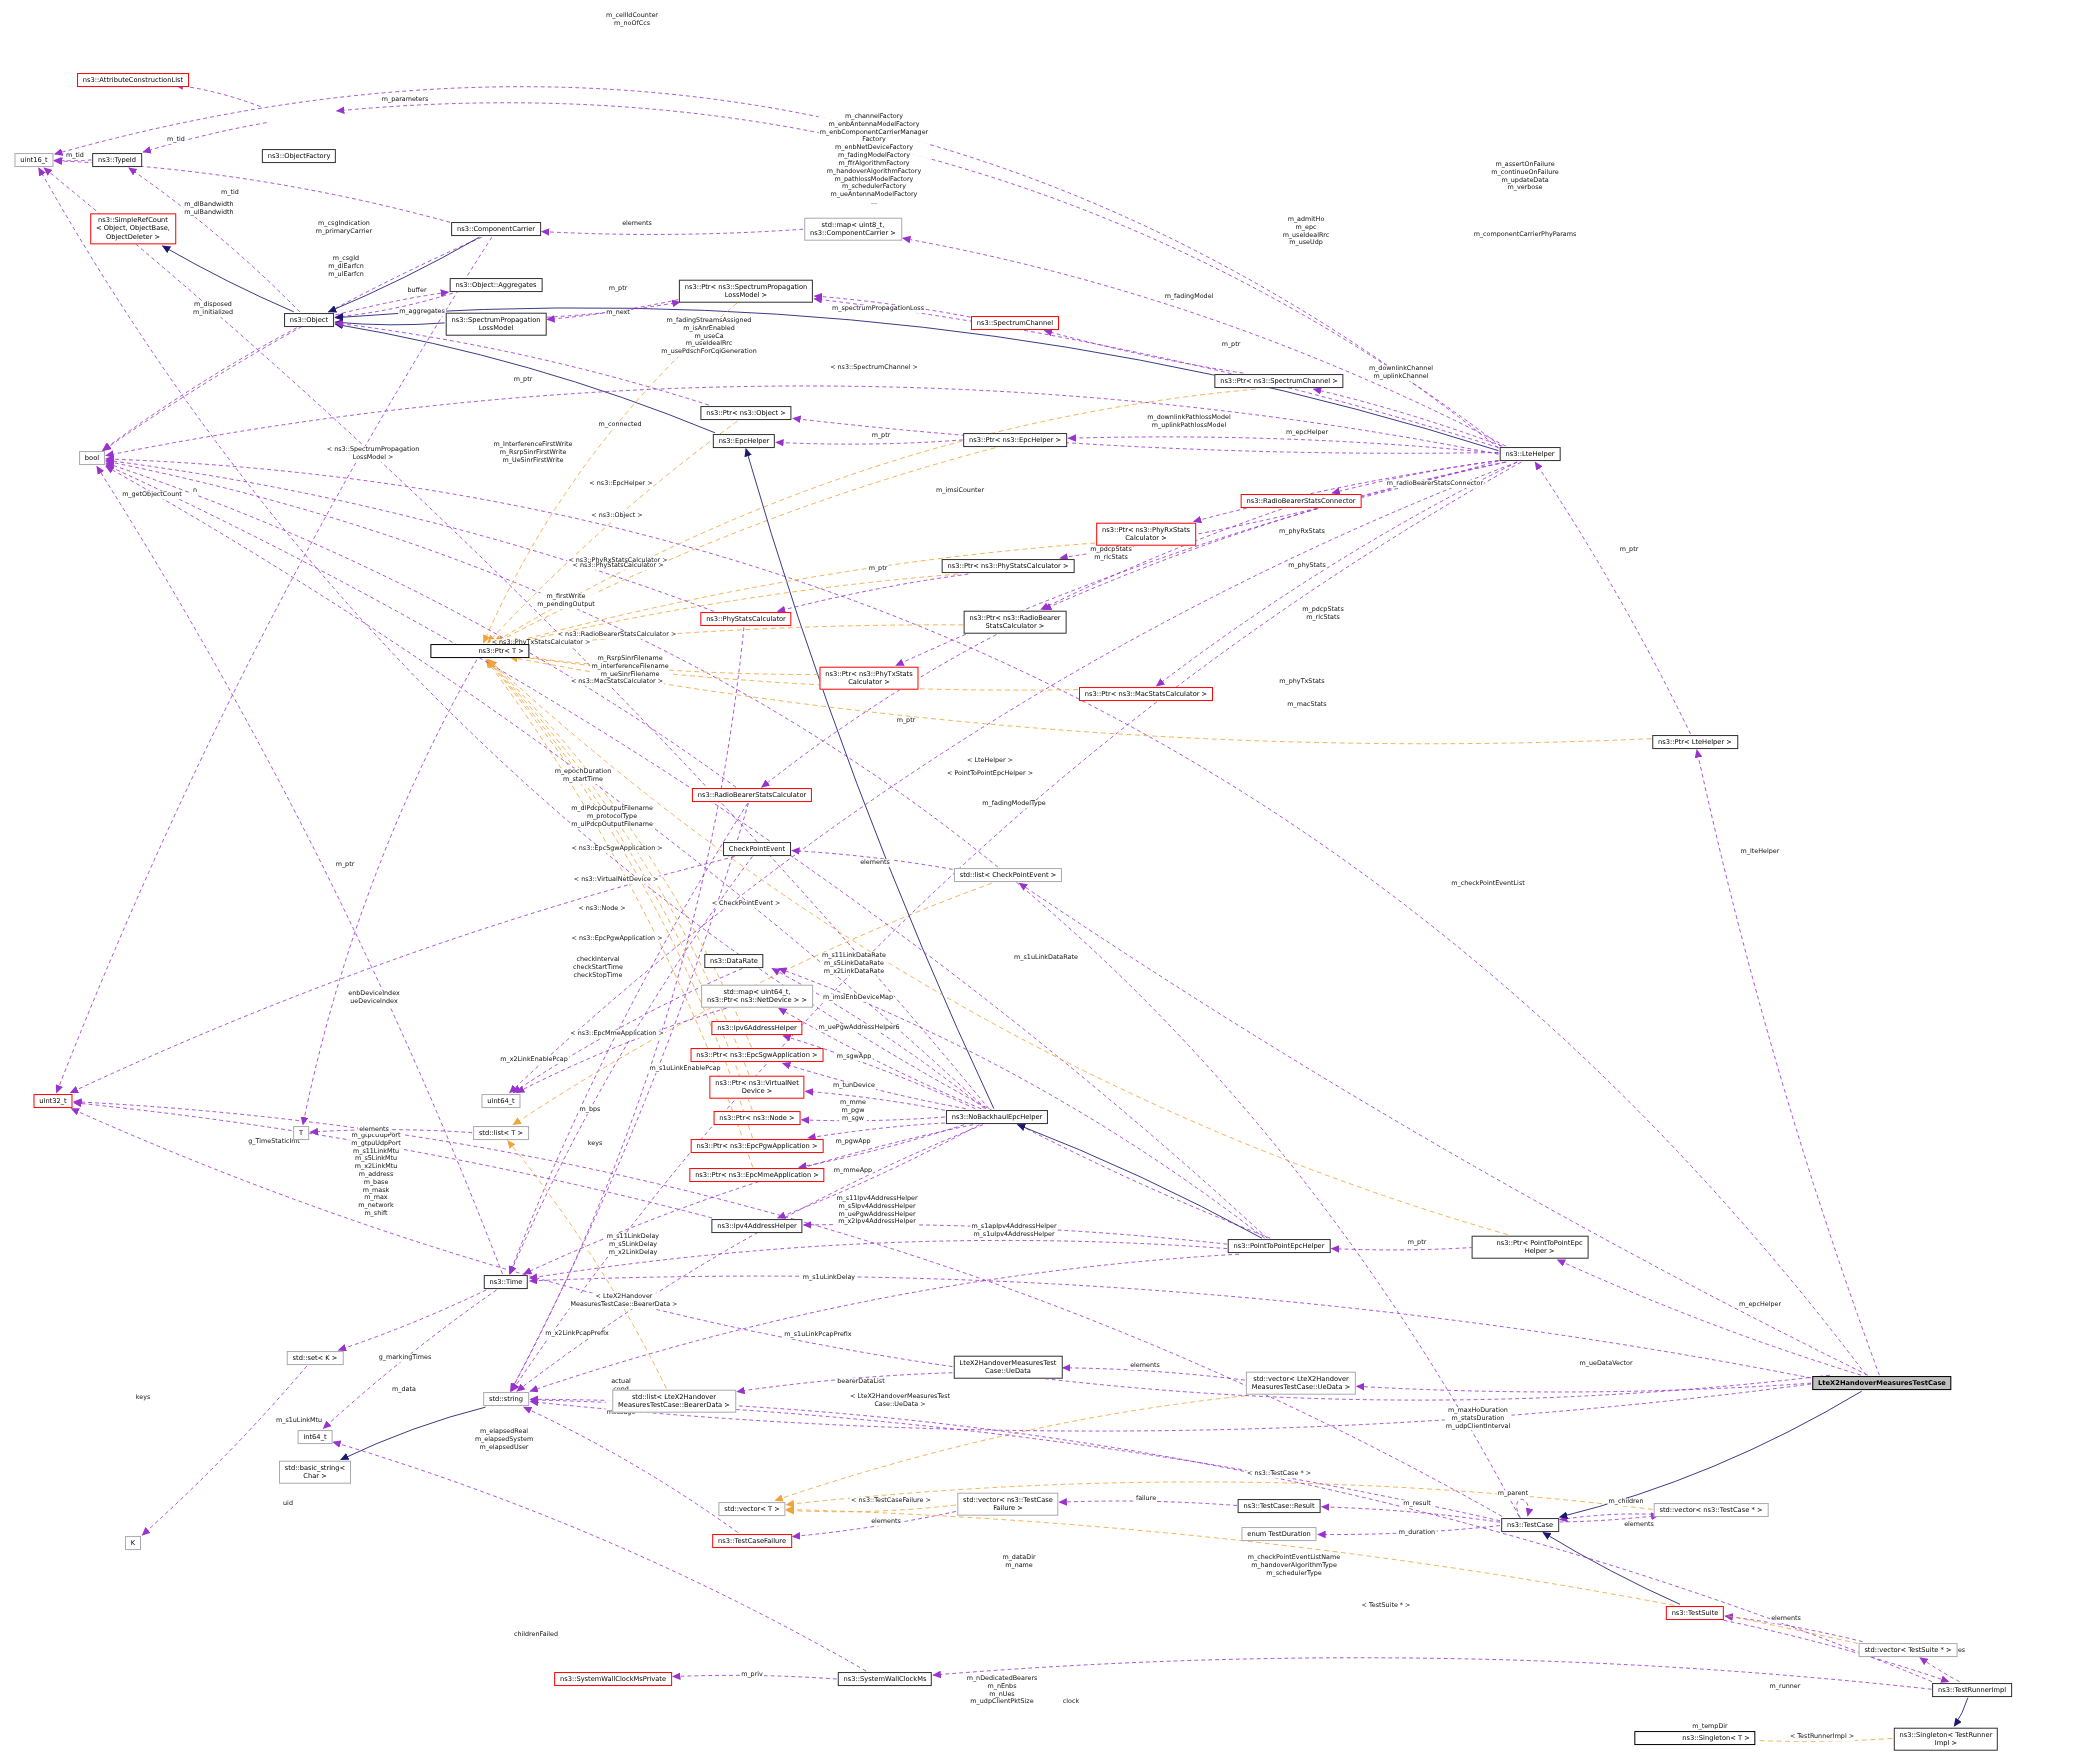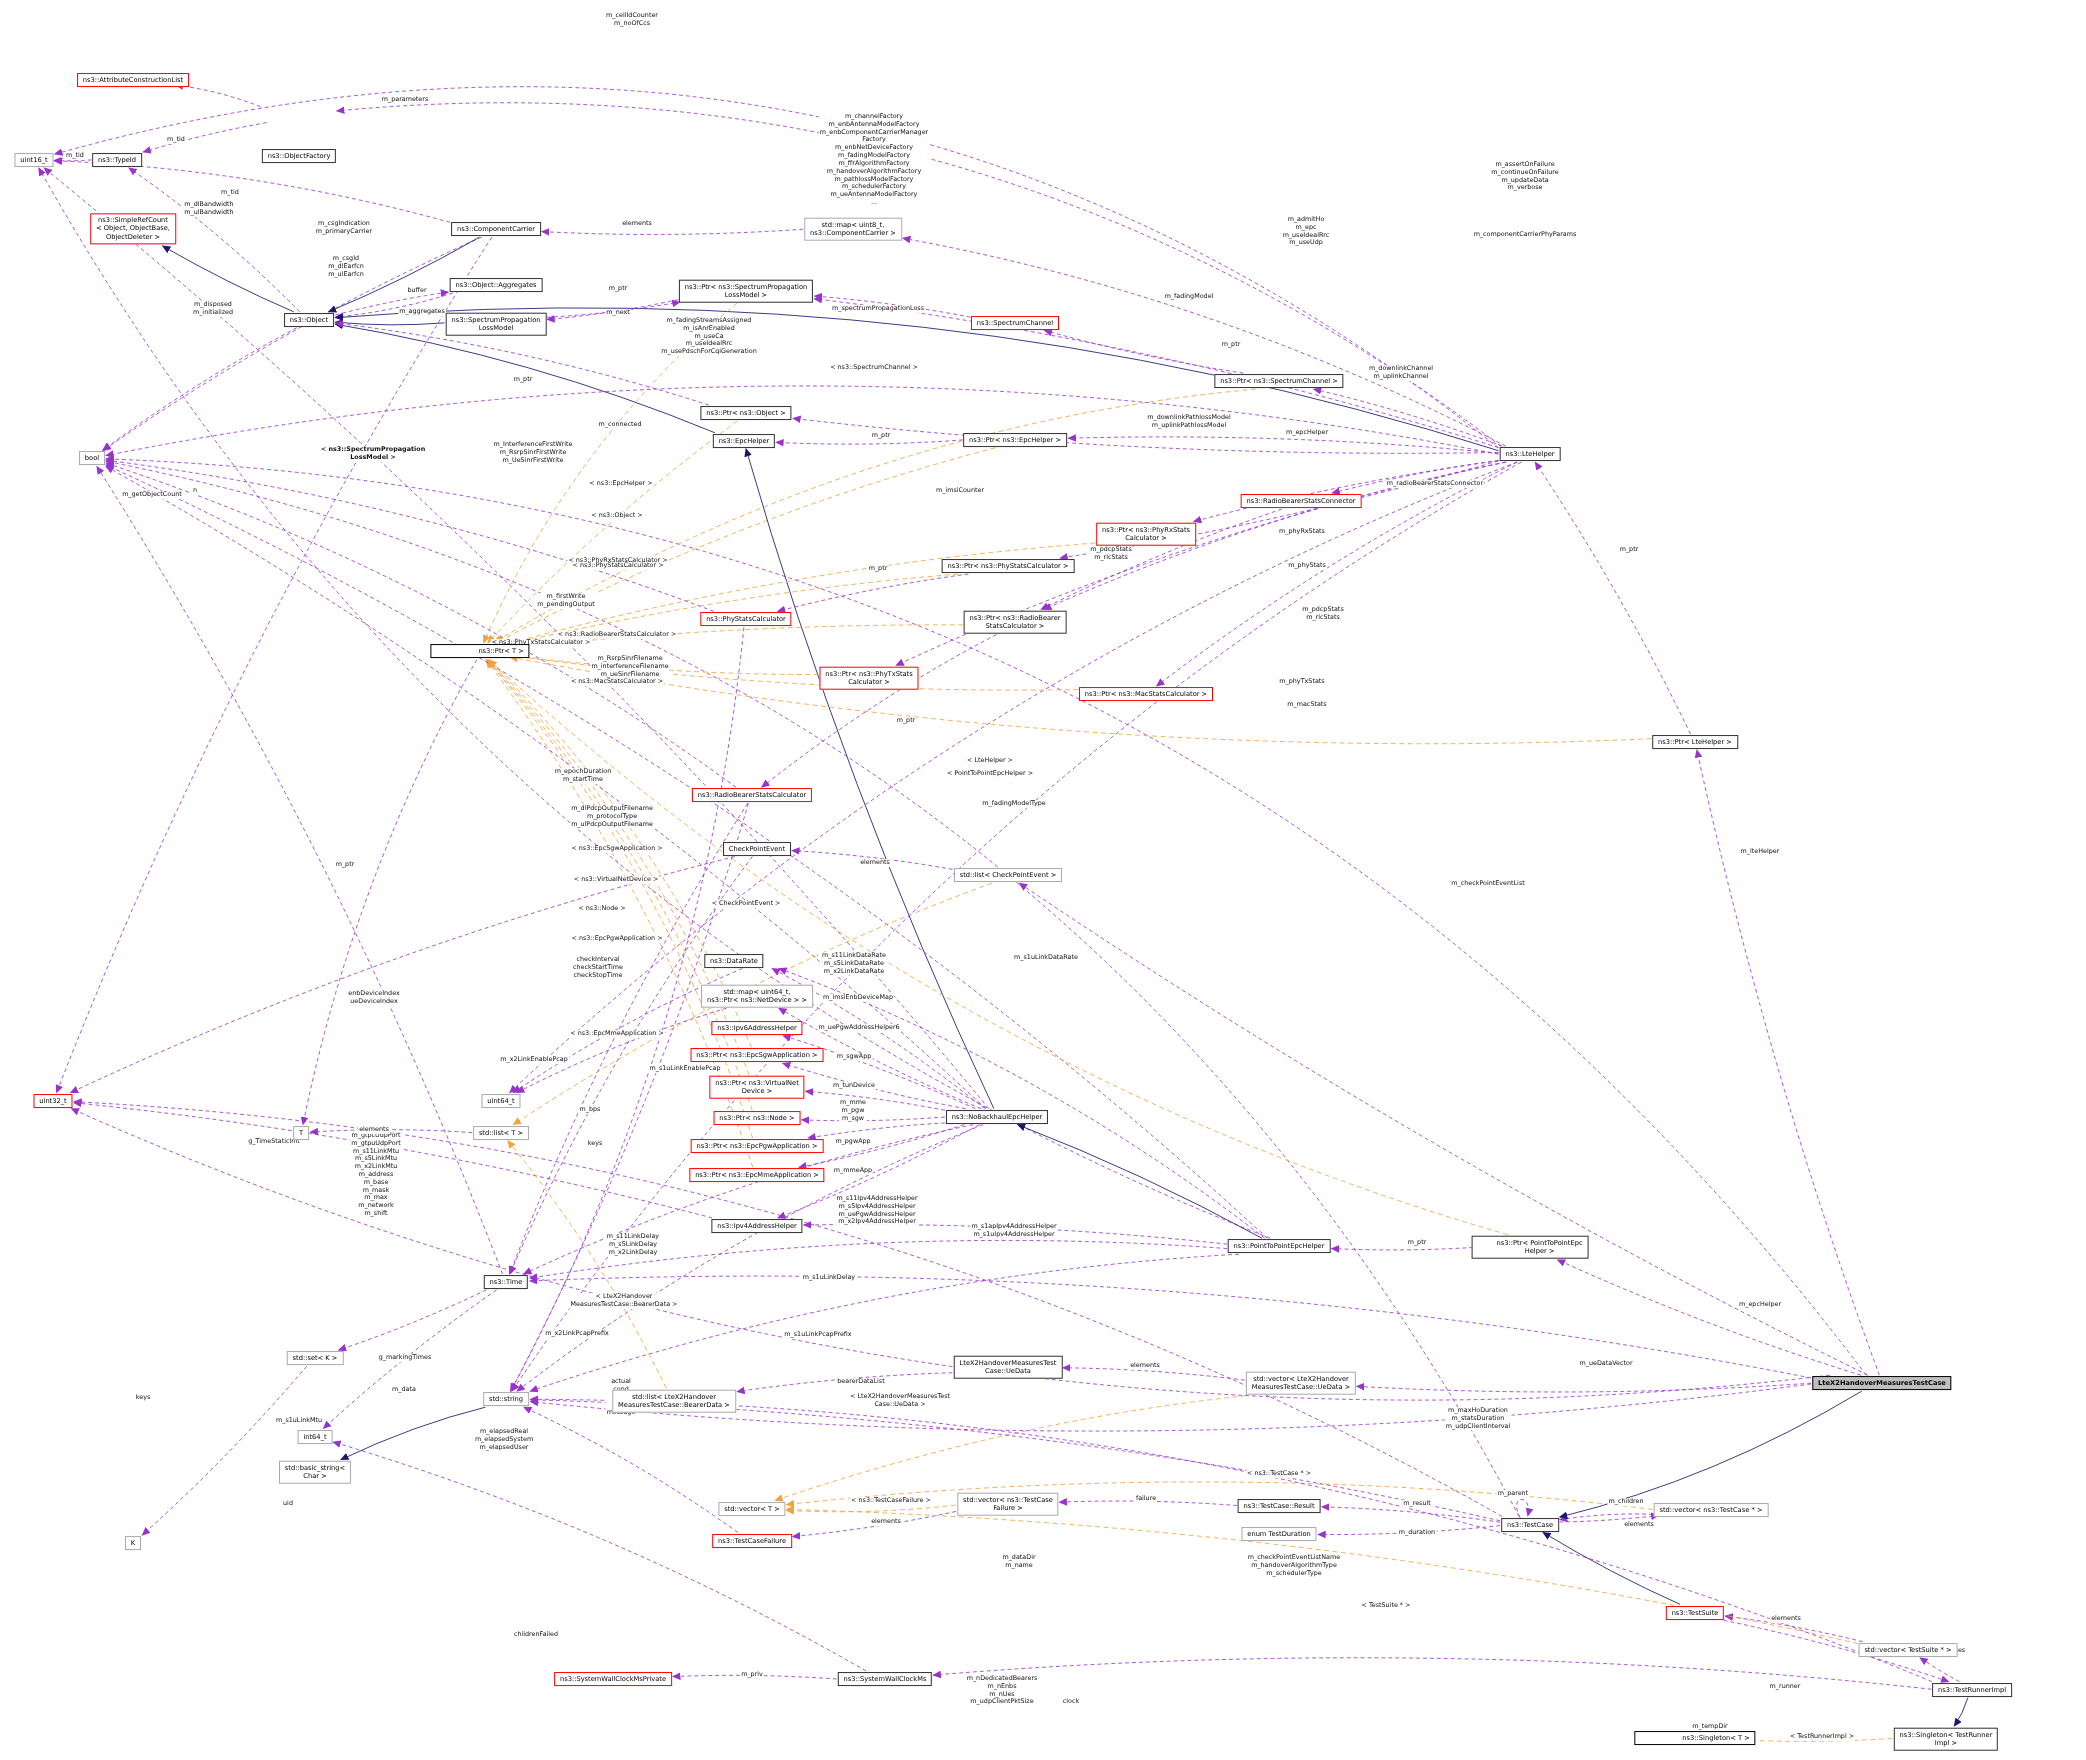--- a/index.html
+++ b/index.html
@@ -311,21 +311,21 @@
 m_useIdealRrc
 m_usePdschForCqiGeneration</div>
       <div class="elabel" style="left: 1231px; top: 345px;">m_ptr</div>
       <div class="elabel" style="left: 1401px; top: 373px;">m_downlinkChannel
 m_uplinkChannel</div>
       <div class="elabel" style="left: 1189px; top: 422px;">m_downlinkPathlossModel
 m_uplinkPathlossModel</div>
       <div class="elabel" style="left: 523px; top: 380px;">m_ptr</div>
       <div class="elabel" style="left: 881px; top: 436px;">m_ptr</div>
       <div class="elabel" style="left: 1307px; top: 433px;">m_epcHelper</div>
-      <div class="elabel" style="left: 373px; top: 454px; font-weight: bold;">&lt; ns3::SpectrumPropagation
+      <div class="elabel" style="left: 373px; top: 454px;">&lt; ns3::SpectrumPropagation
 LossModel &gt;</div>
       <div class="elabel" style="left: 874px; top: 368px;">&lt; ns3::SpectrumChannel &gt;</div>
       <div class="elabel" style="left: 621px; top: 484px;">&lt; ns3::EpcHelper &gt;</div>
       <div class="elabel" style="left: 617px; top: 516px;">&lt; ns3::Object &gt;</div>
       <div class="elabel" style="left: 1435px; top: 484px;">m_radioBearerStatsConnector</div>
       <div class="elabel" style="left: 960px; top: 491px;">m_imsiCounter</div>
       <div class="elabel" style="left: 1302px; top: 532px;">m_phyRxStats</div>
       <div class="elabel" style="left: 1307px; top: 566px;">m_phyStats</div>
       <div class="elabel" style="left: 1111px; top: 554px;">m_pdcpStats
 m_rlcStats</div>

